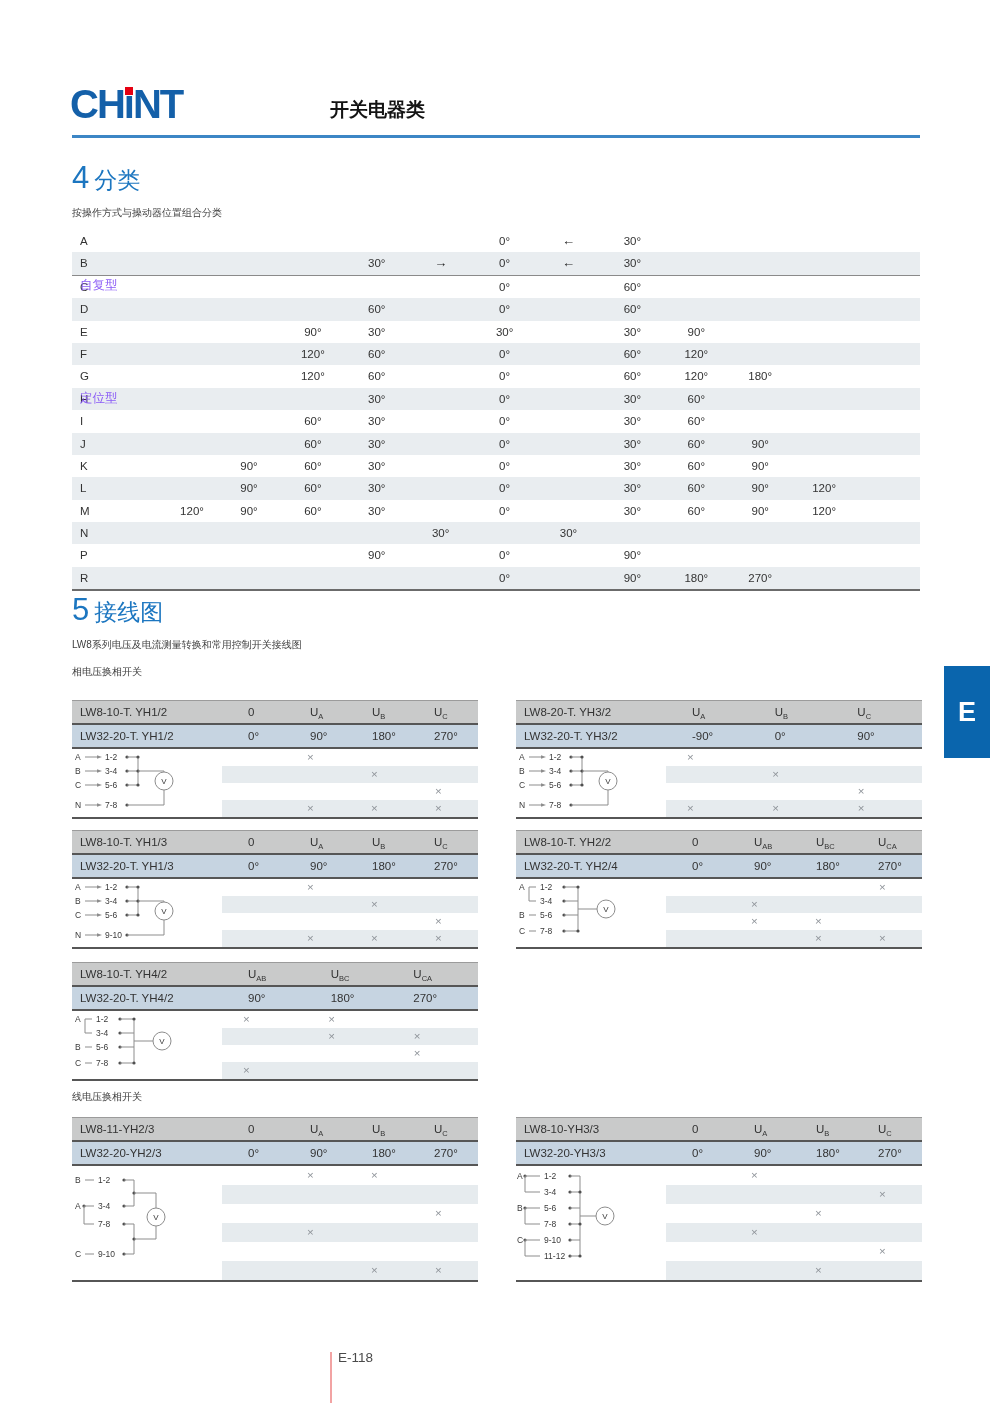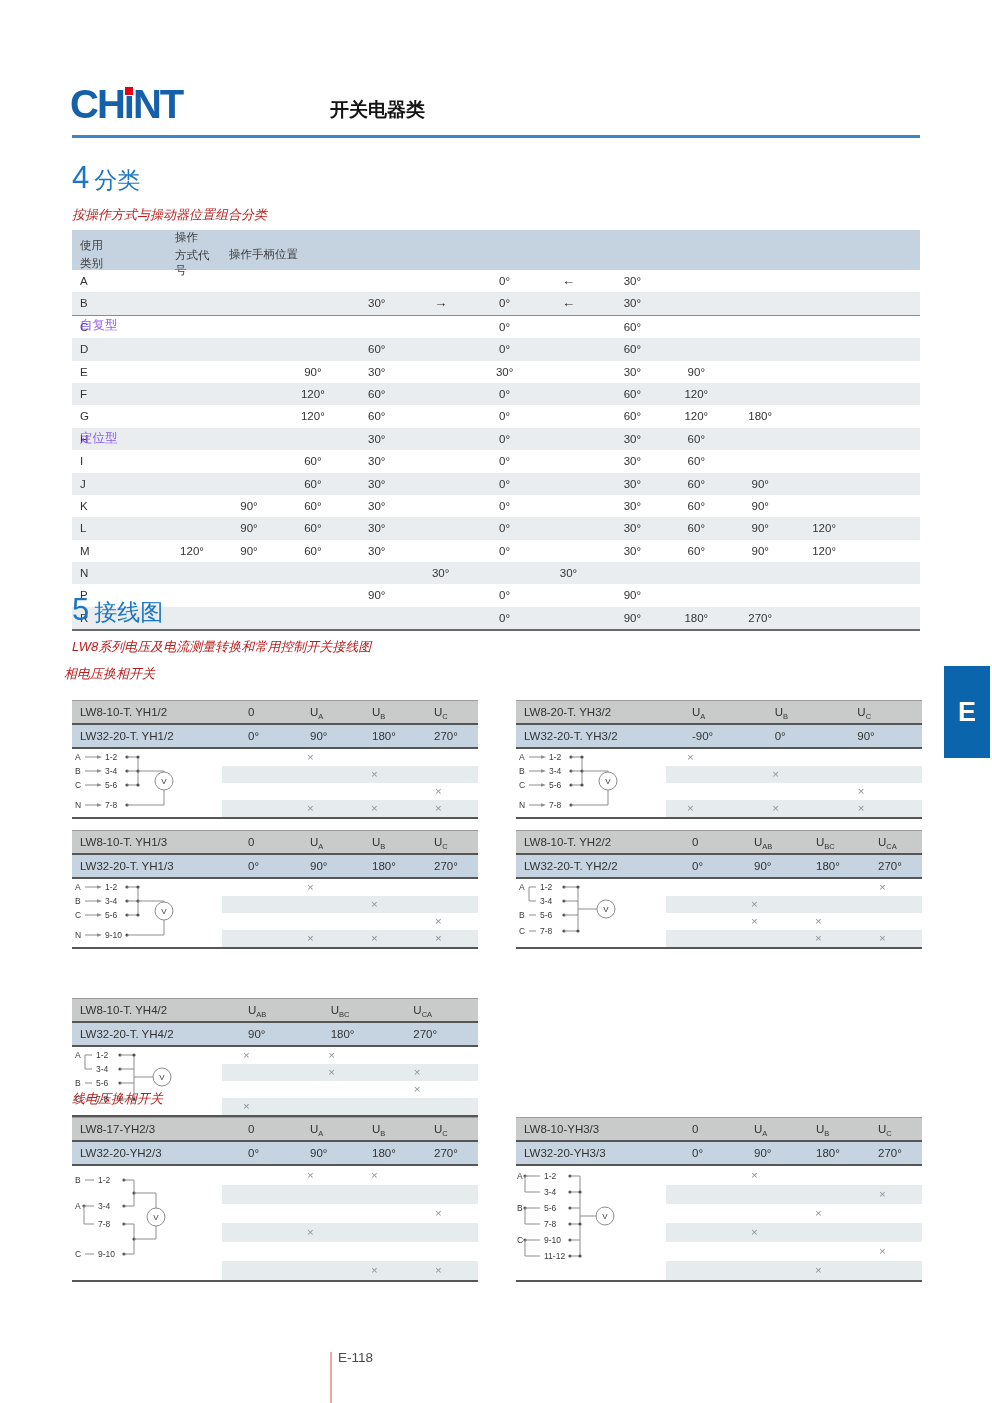--- a/index.html
+++ b/index.html
@@ -11,21 +11,21 @@
          color:#1460a9;letter-spacing:-2px;line-height:40px;}
   .brand .iwrap{position:relative;display:inline-block;}
   .brand .idot{position:absolute;left:1px;top:3px;width:8px;height:8px;background:#e60012;}
   .page-title{position:absolute;left:330px;top:97px;font-size:19px;font-weight:bold;color:#141414;}
   .rule{position:absolute;left:72px;top:135px;width:848px;height:3px;background:#3c86c5;}
 
   
   .sec-title{position:absolute;color:#1c76c0;display:flex;align-items:baseline;gap:5px;}
   .sec-title .num{font-size:31px;font-weight:normal;}
   .sec-title .txt{font-size:23px;}
-  .sub-note{position:absolute;font-size:13px;color:#b91c1c;font-style:italic;}
+  .sub-note{position:absolute;font-size:10px;color:#404040;}
 
   
   .ctable{position:absolute;left:72px;top:230px;width:848px;font-size:11.5px;}
   .chead{display:grid;grid-template-columns:95px 50px 1fr;height:40px;background:#c5d3e1;color:#3c3c3c;}
   .chead .two{padding-left:8px;display:flex;flex-direction:column;justify-content:center;gap:3px;}
   .chead .one{display:flex;align-items:center;padding-left:12px;}
   .cbody{position:relative;border-bottom:2px solid #6b6b6b;}
   .crow{display:grid;grid-template-columns:95px 50px repeat(11,1fr);height:22.4px;line-height:22.4px;}
   .crow.shaded{background:#e9edf0;}
   .crow.sep{border-bottom:1px solid #8a8a8a;}
@@ -78,31 +78,20 @@
   <div class="page-title">开关电器类</div>
   <div class="rule"></div>
 
   <div class="sec-title" style="left:72px;top:160px;">
     <span class="num">4</span>
     <span class="txt">分类</span>
   </div>
   <div class="sub-note" style="left:72px;top:206px;">按操作方式与操动器位置组合分类</div>
 
   <div class="ctable">
-    <div class="chead">
-      <div class="two">
-        <span>使用</span>
-          <span>类别</span>
-      </div>
-      <div class="two">
-        <span>操作</span>
-          <span>方式代号</span>
-      </div>
-      <div class="one">操作手柄位置</div>
-    </div>
     <div class="cbody">
       <span class="gl" style="top:47px;">自复型</span>
       <span class="gl" style="top:160px;">定位型</span>
     <div class="crow">
           <span class="ccode">A</span>
           <span class="ccell"></span>
           <span class="ccell"></span>
           <span class="ccell"></span>
           <span class="ccell"></span>
           <span class="ccell"></span>
@@ -324,21 +313,21 @@
           <span class="ccell"></span>
         </div>
       </div>
   </div>
 
   <div class="sec-title" style="left:72px;top:592px;">
     <span class="num">5</span>
     <span class="txt">接线图</span>
   </div>
   <div class="sub-note" style="left:72px;top:638px;">LW8系列电压及电流测量转换和常用控制开关接线图</div>
-  <div class="sub-note" style="left:64px;top:665px;">相电压换相开关</div>
+  <div class="sub-note" style="left:72px;top:665px;">相电压换相开关</div>
   <div class="sub-note" style="left:72px;top:1090px;">线电压换相开关</div>
 
   <div class="wtable rows4" style="left:72px;top:700px;">
     <div class="wh wh1">
         <span class="wlabel">LW8-10-T. YH1/2</span>
         <div class="wcols wcols-top" style="grid-template-columns: repeat(4, 1fr);">
           <span class="wcol">0</span>
           <span class="wcol">U<sub>A</sub></span>
           <span class="wcol">U<sub>B</sub></span>
           <span class="wcol">U<sub>C</sub></span>
@@ -584,21 +573,21 @@
     <div class="wh wh1">
         <span class="wlabel">LW8-10-T. YH2/2</span>
         <div class="wcols wcols-top" style="grid-template-columns: repeat(4, 1fr);">
           <span class="wcol">0</span>
           <span class="wcol">U<sub>AB</sub></span>
           <span class="wcol">U<sub>BC</sub></span>
           <span class="wcol">U<sub>CA</sub></span>
         </div>
       </div>
     <div class="wh wh2">
-        <span class="wlabel">LW32-20-T. YH2/2</span>
+        <span class="wlabel">LW32-20-T. YH2/4</span>
         <div class="wcols wcols-bot" style="grid-template-columns: repeat(4, 1fr);">
           <span class="wcol">0°</span>
           <span class="wcol">90°</span>
           <span class="wcol">180°</span>
           <span class="wcol">270°</span>
         </div>
       </div>
     <div class="wbody">
       <svg class="diagram" width="150" height="68" viewBox="0 0 150 68">
         <text x="3" y="11">A</text>
@@ -649,21 +638,21 @@
           <div class="mrow shaded" style="grid-template-columns: repeat(4, 1fr);">
             <span class="mcell"></span>
             <span class="mcell"></span>
             <span class="mcell">×</span>
             <span class="mcell">×</span>
           </div>
         </div>
     </div>
   </div>
 
-  <div class="wtable rows4" style="left:72px;top:998px;">
+  <div class="wtable rows4" style="left:72px;top:962px;">
     <div class="wh wh1">
         <span class="wlabel">LW8-10-T. YH4/2</span>
         <div class="wcols wcols-top" style="grid-template-columns: repeat(3, 1fr);">
           <span class="wcol">U<sub>AB</sub></span>
           <span class="wcol">U<sub>BC</sub></span>
           <span class="wcol">U<sub>CA</sub></span>
         </div>
       </div>
     <div class="wh wh2">
         <span class="wlabel">LW32-20-T. YH4/2</span>
@@ -721,21 +710,21 @@
             <span class="mcell">×</span>
             <span class="mcell"></span>
             <span class="mcell"></span>
           </div>
         </div>
     </div>
   </div>
 
   <div class="wtable rows6" style="left:72px;top:1117px;">
     <div class="wh wh1">
-        <span class="wlabel">LW8-17-YH2/3</span>
+        <span class="wlabel">LW8-11-YH2/3</span>
         <div class="wcols wcols-top" style="grid-template-columns: repeat(4, 1fr);">
           <span class="wcol">0</span>
           <span class="wcol">U<sub>A</sub></span>
           <span class="wcol">U<sub>B</sub></span>
           <span class="wcol">U<sub>C</sub></span>
         </div>
       </div>
     <div class="wh wh2">
         <span class="wlabel">LW32-20-YH2/3</span>
         <div class="wcols wcols-bot" style="grid-template-columns: repeat(4, 1fr);">

